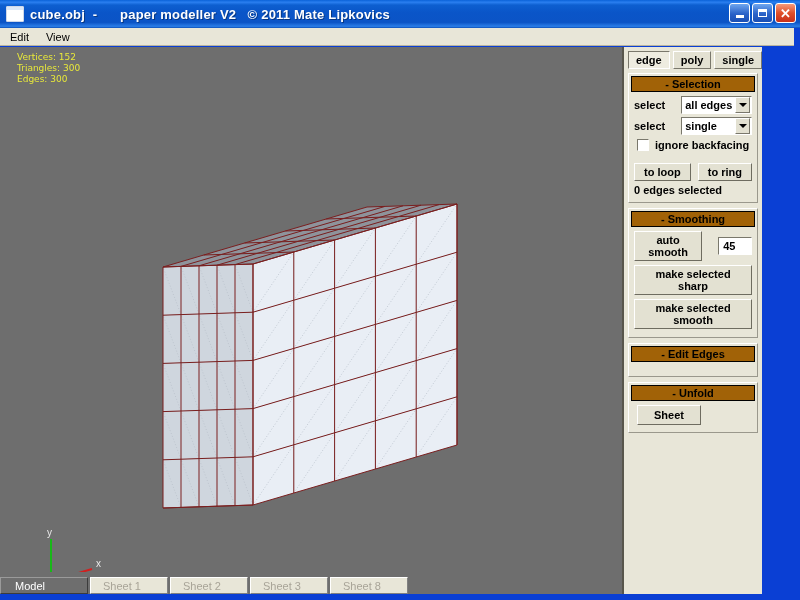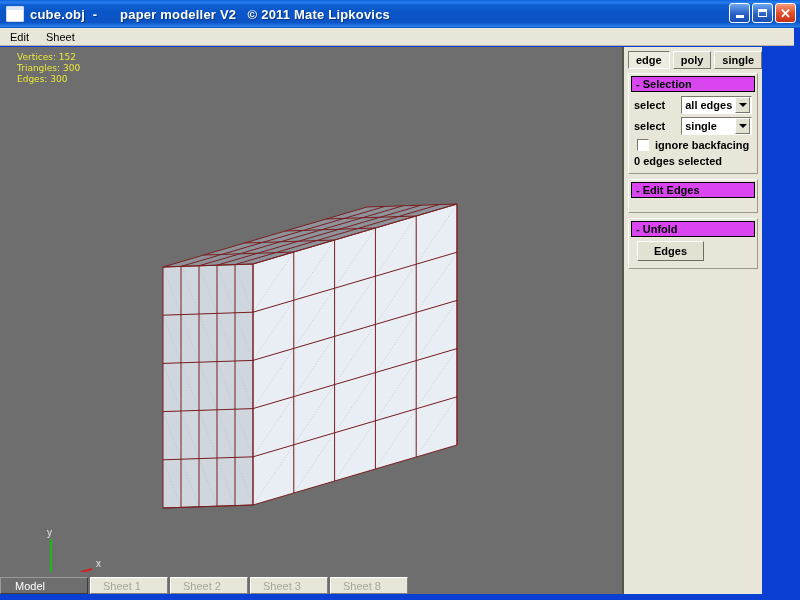--- a/index.html
+++ b/index.html
@@ -168,24 +168,25 @@
     padding: 0 0 4px 0;
     box-sizing: border-box;
   }
   .group-title {
     display: block;
     margin: 2px 2px 4px 2px;
     padding: 1px 4px;
     font-size: 11px;
     font-weight: bold;
     color: #000;
-    background: #d946ef;
+    background: #a16207;
     border: 1px solid #000000;
     box-sizing: border-box;
     cursor: default;
+    text-align: center;
   }
   .row {
     display: flex; align-items: center;
     margin: 2px 5px 3px 5px;
     gap: 16px;
   }
   .lbl { font-size: 11px; font-weight: bold; color: #000; white-space: nowrap; }
   .combo {
     flex: 1;
     height: 18px;
@@ -206,21 +207,21 @@
     display:flex; align-items:center; justify-content:center;
     box-sizing: border-box;
     margin: 0 1px 0 0;
   }
   .combo-arrow i {
     display:block; width:0; height:0;
     border-left: 4px solid transparent;
     border-right: 4px solid transparent;
     border-top: 4px solid #000;
   }
-  .checkrow { display:flex; align-items:center; gap:6px; margin: 4px 5px 4px 8px; }
+  .checkrow { display:flex; align-items:center; gap:6px; margin: 4px 5px 12px 8px; }
   .checkbox {
     width: 12px; height: 12px;
     background: #ffffff;
     border: 1px solid;
     border-color: #7a786c #ffffff #ffffff #7a786c;
     box-sizing: border-box;
   }
   .btn {
     font-size: 11px; font-weight: bold; color: #000;
     background: #e3e1d2;
@@ -270,21 +271,21 @@
         <span class="glyph-max"></span>
       </div>
       <div class="win-btn close">
         <span class="glyph-close">✕</span>
       </div>
     </div>
   </div>
 
   <div id="menubar">
     <div class="menu-item">Edit</div>
-    <div class="menu-item">Sheet</div>
+    <div class="menu-item">View</div>
   </div>
 
   <div id="viewport">
 
     <div id="stats"><span>Vertices: 152</span>
 <span>Triangles: 300</span>
 <span>Edges: 300</span></div>
 
     <svg id="cube-svg" width="622" height="525" viewBox="0 0 622 525" style="position:absolute;left:0;top:0">
       <defs></defs>
@@ -505,32 +506,47 @@
               <i></i>
             </span>
         </div>
       </div>
 
       <div class="checkrow">
         <span class="checkbox"></span>
         <span class="lbl">ignore backfacing</span>
       </div>
 
+      <div class="btnrow">
+        <div class="btn">to loop</div>
+        <div class="btn">to ring</div>
+      </div>
 
       <div class="status-line">0 edges selected</div>
     </div>
 
+    <div class="group">
+      <div class="group-title">- Smoothing</div>
+
+      <div class="row">
+        <div class="btn">auto smooth</div>
+        <div class="numfield">45</div>
+      </div>
+
+      <div class="btn fullbtn">make selected sharp</div>
+      <div class="btn fullbtn">make selected smooth</div>
+    </div>
 
     <div class="group empty">
       <div class="group-title">- Edit Edges</div>
     </div>
 
     <div class="group">
       <div class="group-title">- Unfold</div>
       <div class="btnrow" style="justify-content:flex-start;margin-left:8px">
-        <div class="btn" style="padding:3px 16px">Edges</div>
+        <div class="btn" style="padding:3px 16px">Sheet</div>
       </div>
     </div>
   </div>
 
   <div id="frame-right"></div>
   <div id="frame-bottom"></div>
 </div>
 
 </body></html>

